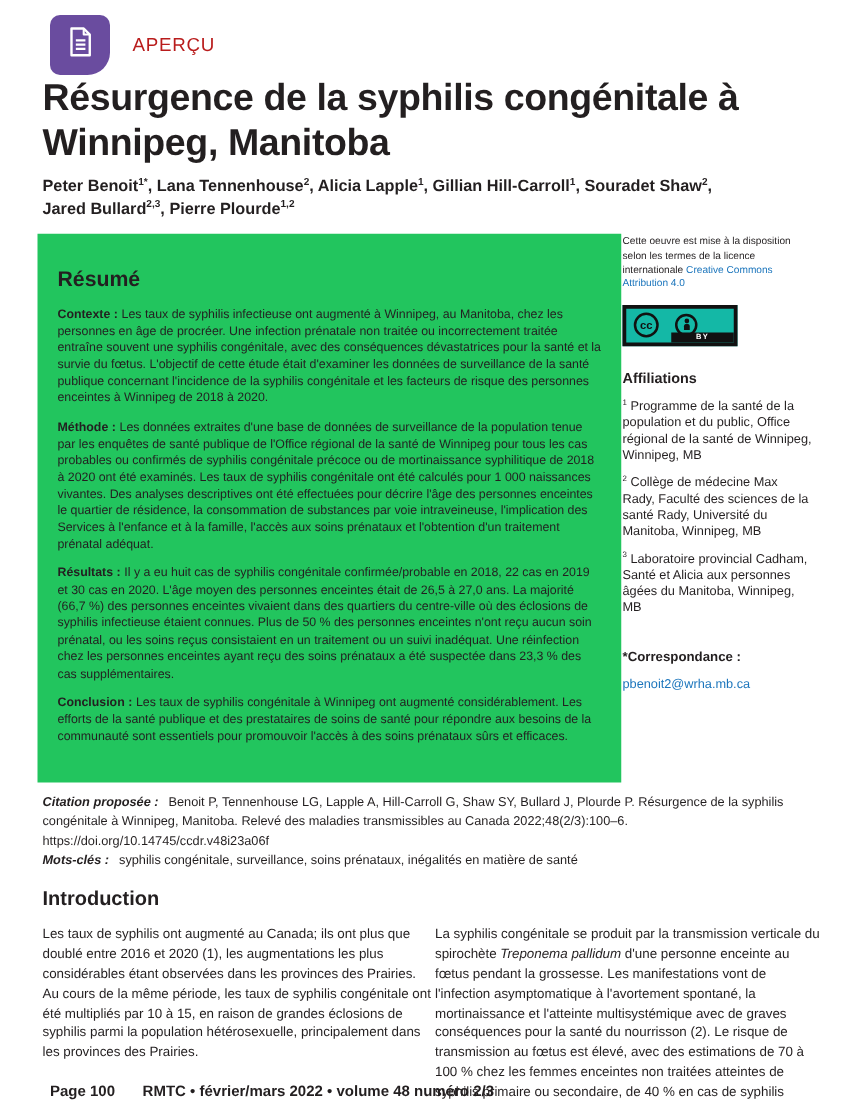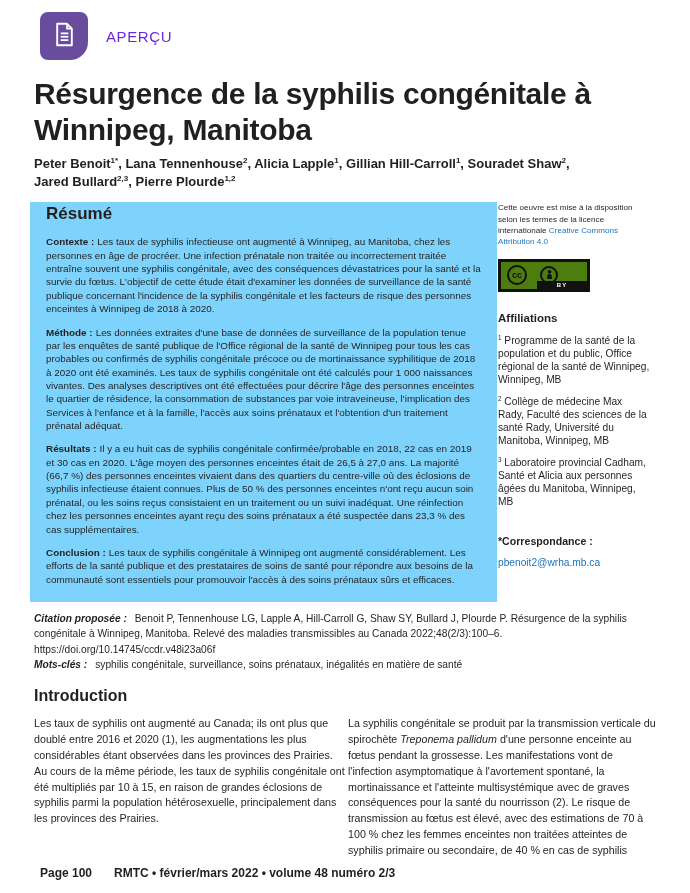--- a/index.html
+++ b/index.html
@@ -4,48 +4,48 @@
 <style>
   html,body{margin:0;padding:0}
   body{width:690px;height:893px;background:#ffffff;color:#231f20;
        font-family:"Liberation Sans",sans-serif;overflow:hidden}
   .page{position:relative;width:690px;height:893px}
 
   
   .masthead{display:flex;align-items:center;gap:18px;margin:12px 0 0 40px;height:48px}
   .doc-badge{width:48px;height:48px;background:#6a4c9f;border-radius:8px 8px 18px 8px;
              display:flex;align-items:center;justify-content:center;flex:0 0 auto}
-  .kicker{font-size:15px;color:#6d28d9;letter-spacing:.6px}
+  .kicker{font-size:15px;color:#b91c1c;letter-spacing:.6px}
 
   
-  h1.title{margin:16px 34px 0 34px;font-size:30px;line-height:1.2;font-weight:bold;
+  h1.title{margin:1px 34px 0 34px;font-size:30px;line-height:1.2;font-weight:bold;
            letter-spacing:-0.3px;max-width:620px}
   .authors{margin:7px 34px 0 34px;font-size:13px;font-weight:bold;line-height:1.4;max-width:630px}
   sup{font-size:62%;line-height:0}
 
   
   .content-row{display:flex;align-items:flex-start;margin:11px 0 0 30px}
   .main-col{width:467px}
   .sidebar{width:152px;margin-left:1px}
 
   
-  .resume-box{background:#7dd3fc;padding:2px 16px 14px 16px}
+  .resume-box{background:#22c55e;padding:27px 16px 14px 16px}
   .resume-box h2{margin:0 0 11px 0;font-size:17px;font-weight:bold}
   .rp{margin:0 0 10px 0;font-size:9.9px;line-height:1.35}
-  .rp:last-child{margin-bottom:2px}
+  .rp:last-child{margin-bottom:16px}
   .rp b{margin-right:3px}
 
   
   .citation-block{margin:9px 34px 0 34px;width:622px;font-size:10.2px;line-height:1.5}
   .citation-block b{margin-right:8px}
 
   
   .license-note{font-size:8.1px;line-height:1.4;margin:0}
   a.link{color:#1b75bc;text-decoration:none}
-  .cc-badge{width:92px;height:33px;background:#4d7c0f;border:3px solid #111;margin-top:11px;
+  .cc-badge{width:92px;height:33px;background:#14b8a6;border:3px solid #111;margin-top:11px;
             position:relative;display:flex;align-items:flex-start;padding:3px 0 0 6px;gap:13px;box-sizing:border-box}
   .cc-circle{width:20px;height:20px;border:2px solid #111;border-radius:50%;box-sizing:border-box;
              display:flex;align-items:center;justify-content:center;font-weight:bold;font-size:9px;color:#111}
   .cc-person{width:18px;height:18px;border:2px solid #111;border-radius:50%;box-sizing:border-box;
              display:flex;align-items:center;justify-content:center;margin-top:1px}
   .cc-bar{position:absolute;right:0;bottom:0;width:50px;height:8px;background:#111;color:#fff;
           font-size:6px;font-weight:bold;letter-spacing:1px;display:flex;align-items:center;justify-content:center}
   .affil-head{font-size:11.5px;font-weight:bold;margin:20px 0 10px 0}
   .affil{font-size:10.2px;line-height:1.3;margin:0 0 8px 0}
   .corr-label{font-size:10.6px;font-weight:bold;margin:26px 0 6px 0}

